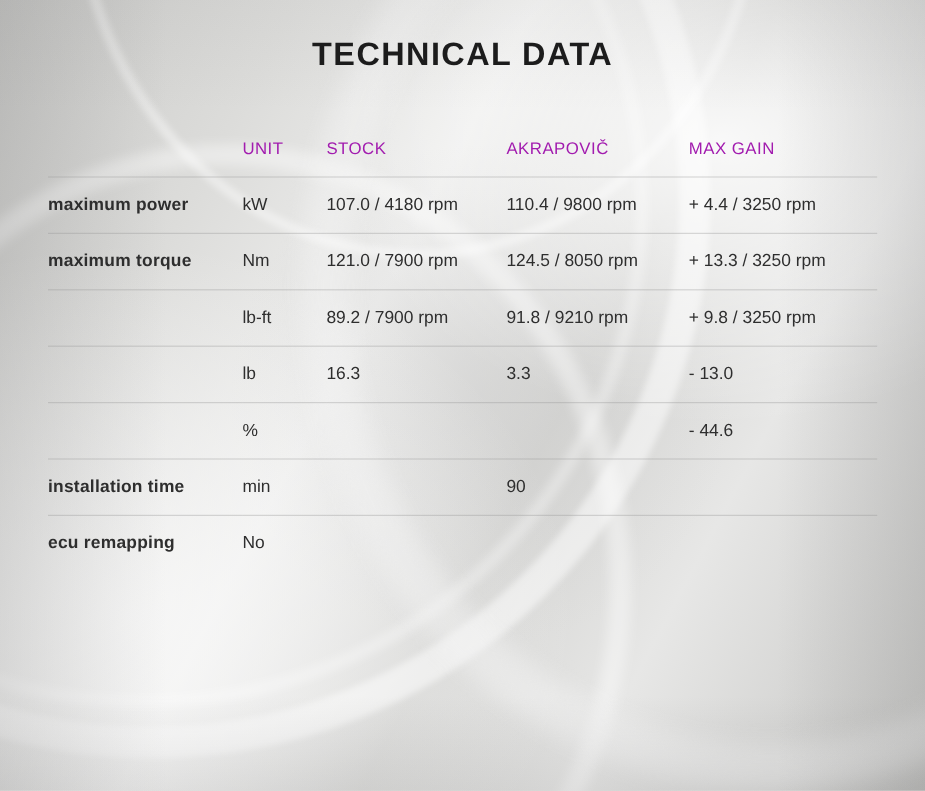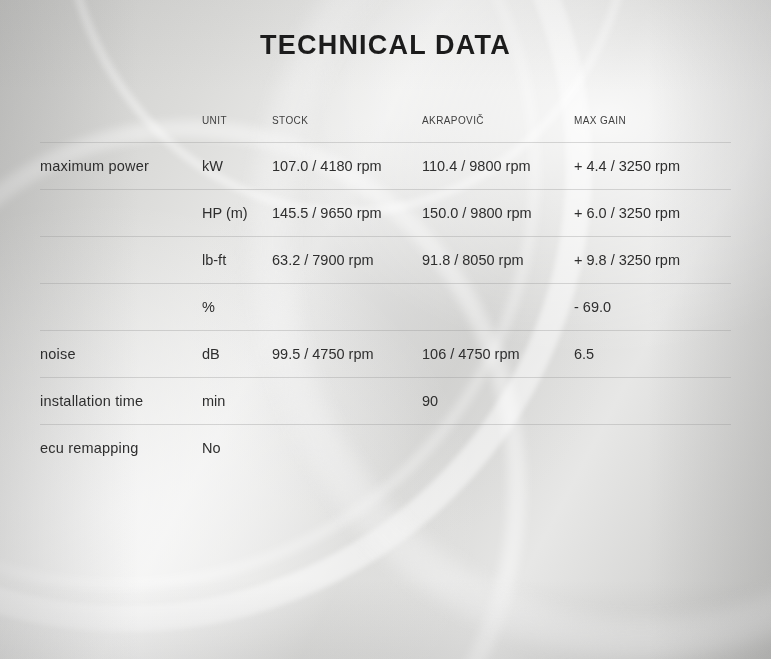--- a/index.html
+++ b/index.html
@@ -109,40 +109,40 @@
 
   table.spec col.c-label { width: 162px; }
   table.spec col.c-unit  { width: 70px; }
   table.spec col.c-stock { width: 150px; }
   table.spec col.c-akra  { width: 152px; }
   table.spec col.c-gain  { width: 157px; }
 
   table.spec th {
     text-align: left;
     font-weight: 400;
-    font-size: 10px;
-    color: #404040;
+    font-size: 14px;
+    color: #a21caf;
     letter-spacing: 0.4px;
     padding: 0 0 16px 0;
     vertical-align: bottom;
   }
 
   table.spec td {
     font-size: 14.5px;
     color: #2e2e2e;
     padding: 15px 0 15px 0;
     vertical-align: middle;
     border-top: 1px solid rgba(150,150,150,0.35);
     height: 16px;
   }
 
   table.spec tr.header-row th { border: none; }
 
   td.label {
-    font-weight: 400;
+    font-weight: 700;
     color: #1e1e1e;
     font-size: 14px;
     letter-spacing: 0.2px;
   }
 
   td.unit { color: #2e2e2e; margin-left: 40px; }
 
   
   table.spec tr:last-child td { border-bottom: none; }
 </style>
@@ -181,46 +181,46 @@
       </thead>
       <tbody>
         <tr>
           <td class="label">maximum power</td>
           <td class="unit">kW</td>
           <td>107.0 / 4180 rpm</td>
           <td>110.4 / 9800 rpm</td>
           <td>+ 4.4 / 3250 rpm</td>
         </tr>
         <tr>
-          <td class="label"></td>
-          <td class="unit">HP (m)</td>
-          <td>145.5 / 9650 rpm</td>
-          <td>150.0 / 9800 rpm</td>
-          <td>+ 6.0 / 3250 rpm</td>
+          <td class="label">maximum torque</td>
+          <td class="unit">Nm</td>
+          <td>121.0 / 7900 rpm</td>
+          <td>124.5 / 8050 rpm</td>
+          <td>+ 13.3 / 3250 rpm</td>
         </tr>
         <tr>
           <td class="label"></td>
           <td class="unit">lb-ft</td>
-          <td>63.2 / 7900 rpm</td>
-          <td>91.8 / 8050 rpm</td>
+          <td>89.2 / 7900 rpm</td>
+          <td>91.8 / 9210 rpm</td>
           <td>+ 9.8 / 3250 rpm</td>
+        </tr>
+        <tr>
+          <td class="label"></td>
+          <td class="unit">lb</td>
+          <td>16.3</td>
+          <td>3.3</td>
+          <td>- 13.0</td>
         </tr>
         <tr>
           <td class="label"></td>
           <td class="unit">%</td>
           <td></td>
           <td></td>
-          <td>- 69.0</td>
-        </tr>
-        <tr>
-          <td class="label">noise</td>
-          <td class="unit">dB</td>
-          <td>99.5 / 4750 rpm</td>
-          <td>106 / 4750 rpm</td>
-          <td>6.5</td>
+          <td>- 44.6</td>
         </tr>
         <tr>
           <td class="label">installation time</td>
           <td class="unit">min</td>
           <td></td>
           <td>90</td>
           <td></td>
         </tr>
         <tr>
           <td class="label">ecu remapping</td>

